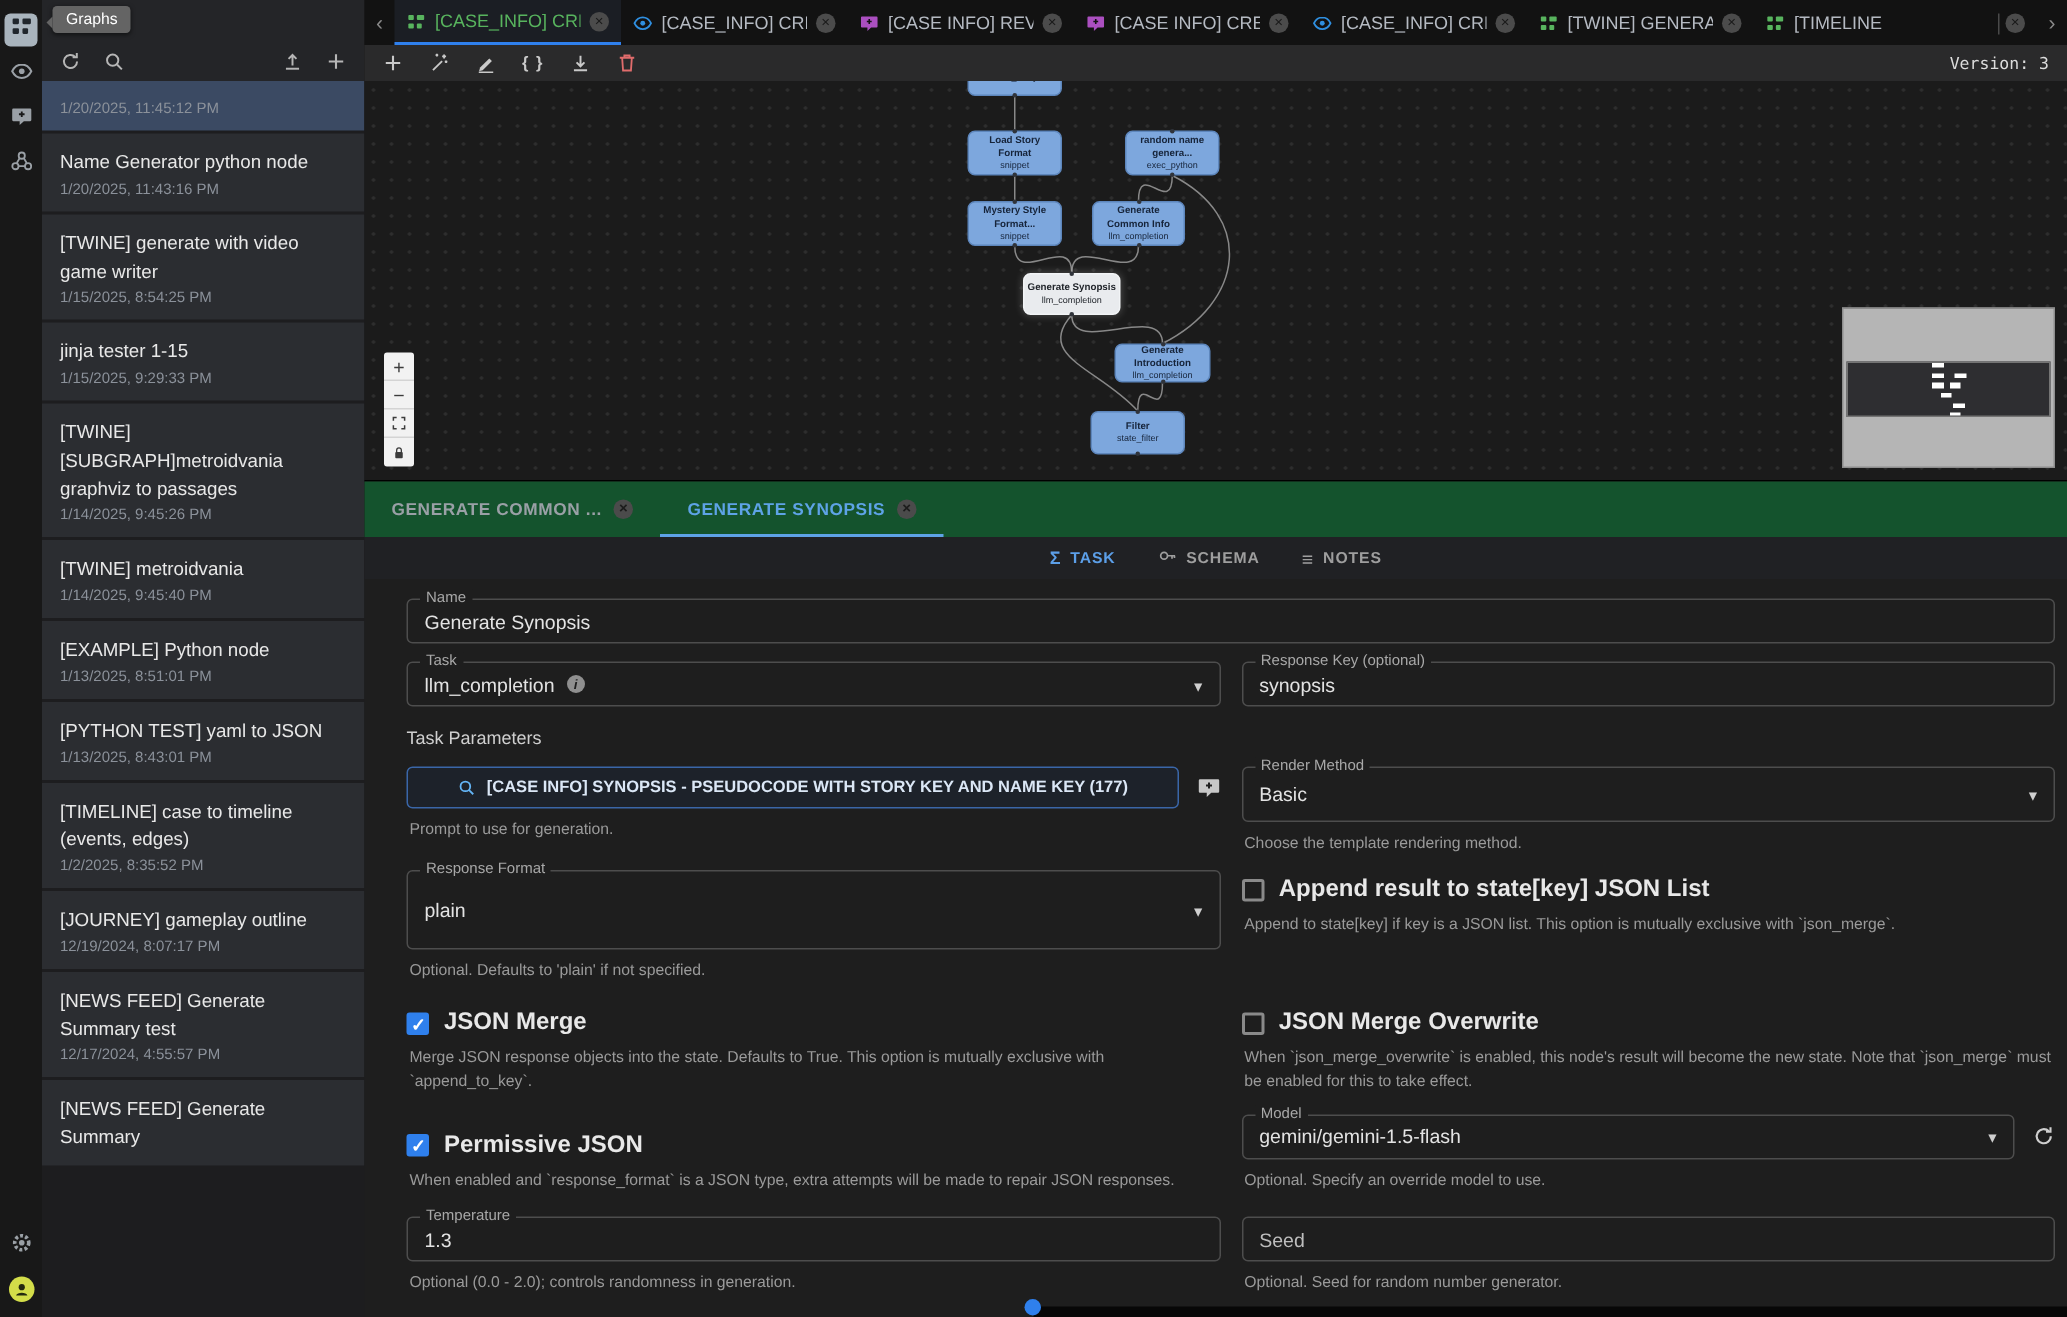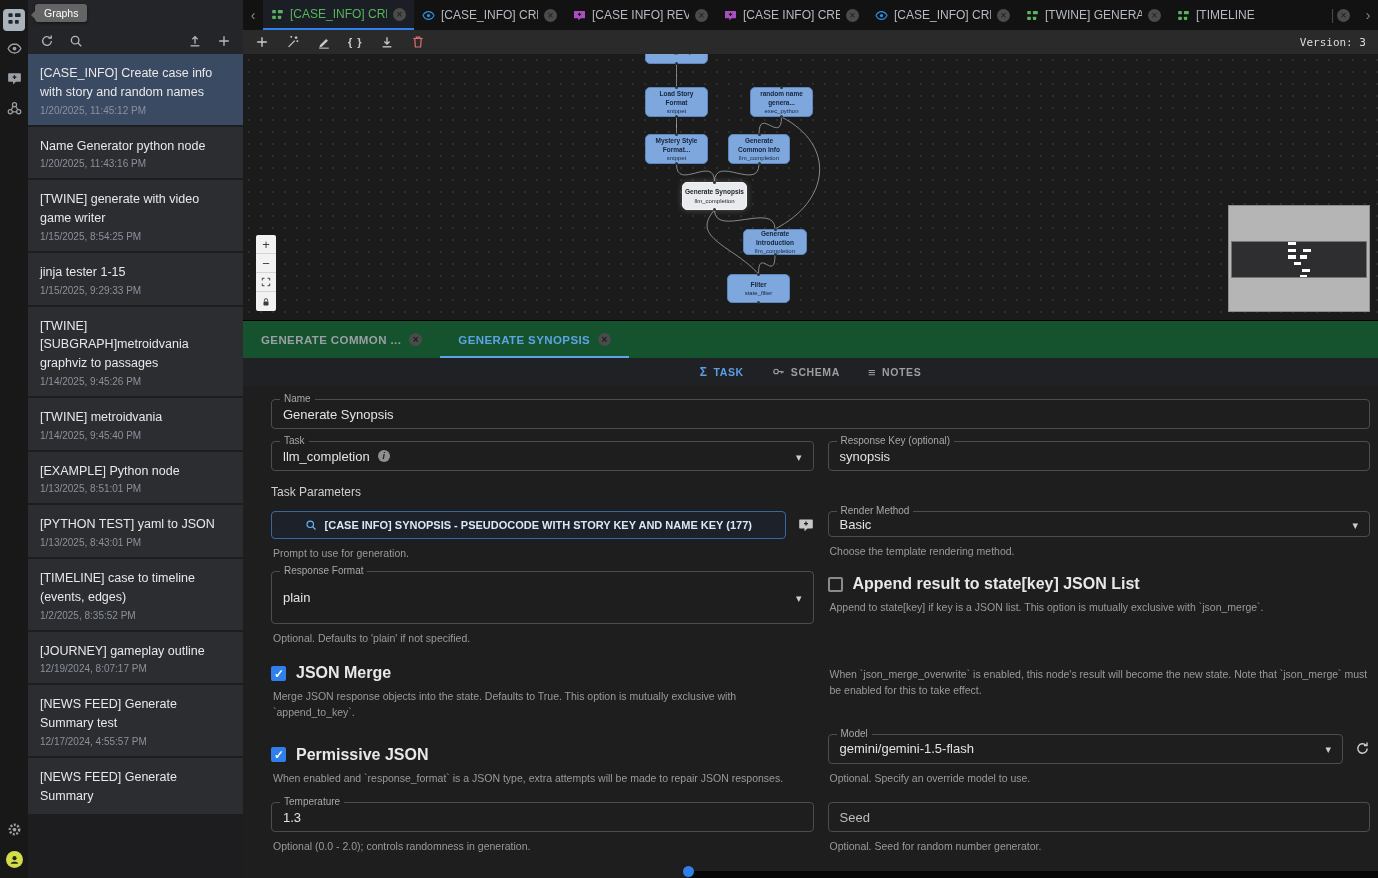--- a/index.html
+++ b/index.html
@@ -94,21 +94,21 @@
   .form { flex:1; position:relative; padding:13px 8px 0 28px; min-height:0; }
   .grid { display:grid; grid-template-columns:1fr 1fr; column-gap:14px; }
   .field { position:relative; border:1px solid #4d4d4d; border-radius:4px; height:30px; display:flex; align-items:center; padding:0 11px; font-size:13px; color:#e3e3e3; background:transparent; }
   .flabel { position:absolute; top:-7px; left:8px; background:#1e1e1e; padding:0 4px; font-size:10px; color:#a8a8a8; }
   .fvalue { white-space:nowrap; }
   .fvalue.ph { color:#bdbdbd; }
   .caret { margin-left:auto; color:#cfcfcf; }
   .caret::before { content:"▾"; font-size:11px; }
   .info-icon { width:12px; height:12px; border-radius:50%; background:#8f8f8f; color:#1e1e1e; font-size:9px; font-weight:bold; line-height:12px; text-align:center; margin-left:8px; font-style:italic; }
   .info-icon::before { content:"i"; }
-  .field.tall { height:26px; }
+  .field.tall { height:37px; }
   .field.mid { height:53px; }
   .helper { font-size:10.5px; color:#9a9a9a; margin:7px 2px 0; line-height:1.45; }
   .sec-label { font-size:12px; color:#cfcfcf; margin:14px 0 12px; }
   .mb { margin-bottom:12px; }
   .prompt-row { display:flex; align-items:center; gap:12px; }
   .prompt-btn { flex:1; height:28px; border:1px solid #3a66a8; border-radius:4px; background:#1d222a; display:flex; align-items:center; justify-content:center; gap:8px; color:#dbe7f6; font-size:11px; font-weight:bold; font-family:"Liberation Sans", sans-serif; white-space:nowrap; overflow:hidden; }
   .prompt-btn svg { width:12px; height:12px; color:#64b5f6; flex:none; }
   .annot { width:16px; height:16px; color:#c7c7c7; flex:none; }
   .annot svg { width:16px; height:16px; }
   .cbrow { display:flex; align-items:center; gap:10px; margin-top:12px; height:18px; }
@@ -193,21 +193,20 @@
       <span class="sbi"><svg viewBox="0 0 16 16" fill="none" stroke="currentColor" stroke-width="1.5">
             <path d="M8 11V3.5M5 6l3-3 3 3"></path>
             <path d="M3 13.5h10"></path>
           </svg></span>
       <span class="sbi"><svg viewBox="0 0 16 16" fill="none" stroke="currentColor" stroke-width="1.6">
             <path d="M8 2.5v11M2.5 8h11"></path>
           </svg></span>
     </div>
     <div class="sb-list">
         <div class="sitem selected">
-          <div class="name">[CASE_INFO] Create case info with story and random names</div>
           <div class="time">1/20/2025, 11:45:12 PM</div>
         </div>
         <div class="sitem">
           <div class="name">Name Generator python node</div>
           <div class="time">1/20/2025, 11:43:16 PM</div>
         </div>
         <div class="sitem">
           <div class="name">[TWINE] generate with video game writer</div>
           <div class="time">1/15/2025, 8:54:25 PM</div>
         </div>
@@ -540,20 +539,24 @@
 
         <div class="grid" style="margin-top:14px;margin-bottom:14px;">
           <div>
             <div class="cbrow top">
               <span class="cb on"></span>
               <span class="cblabel">JSON Merge</span>
             </div>
             <div class="helper">Merge JSON response objects into the state. Defaults to True. This option is mutually exclusive with `append_to_key`.</div>
           </div>
           <div>
+            <div class="cbrow top">
+              <span class="cb"></span>
+              <span class="cblabel">JSON Merge Overwrite</span>
+            </div>
             <div class="helper">When `json_merge_overwrite` is enabled, this node's result will become the new state. Note that `json_merge` must be enabled for this to take effect.</div>
           </div>
         </div>
 
         <div class="grid" style="margin-bottom:12px;">
           <div>
             <div class="cbrow">
               <span class="cb on"></span>
               <span class="cblabel">Permissive JSON</span>
             </div>

